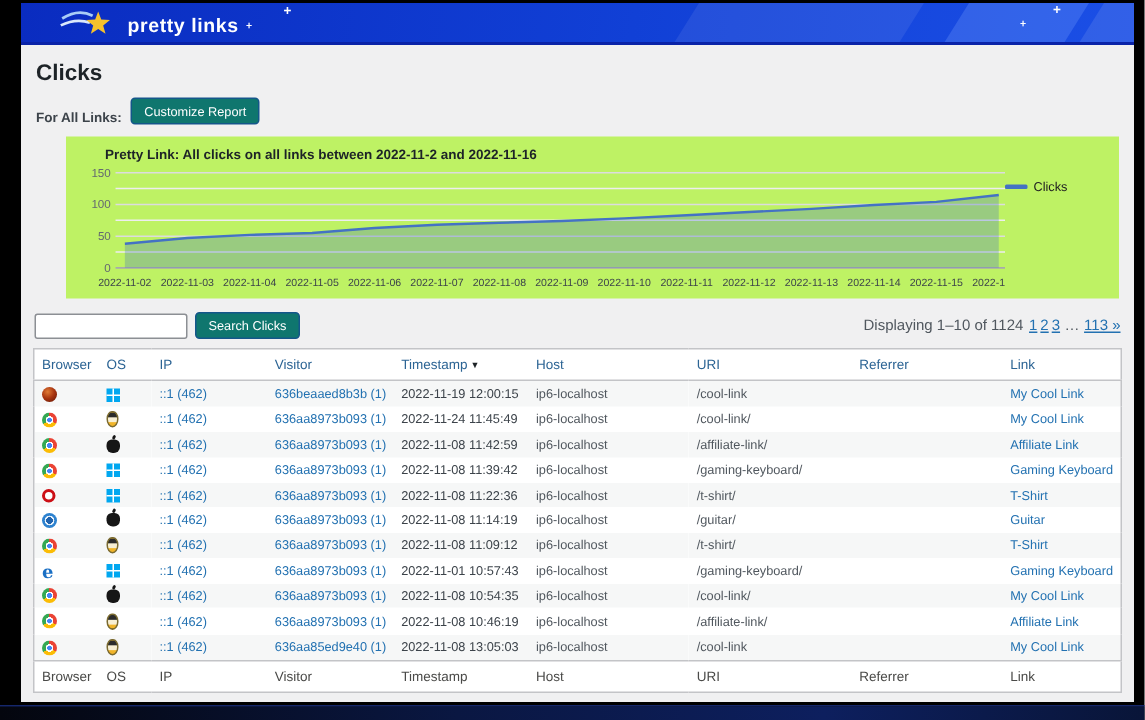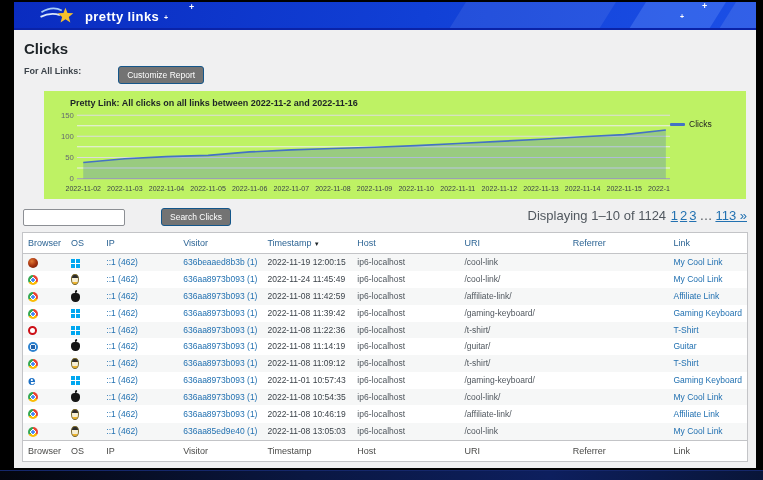--- a/index.html
+++ b/index.html
@@ -25,42 +25,42 @@
   .stripe.s3 { right:-30px; width:60px;  background:rgba(255,255,255,0.10); }
   .logo { position:absolute; left:26px; top:2px; display:flex; align-items:center; gap:7px; }
   .logo-text { color:#fff; font-size:13px; font-weight:600; letter-spacing:0.4px; }
   .sparkle { position:absolute; color:#fff; font-size:7px; font-weight:700; line-height:7px; }
   .sparkle::before { content:"+"; }
   .sp1 { left:150px; top:12px; } .sp2 { left:175px; top:2px; font-size:9px; }
   .sp3 { left:666px; top:11px; } .sp4 { left:688px; top:1px; font-size:9px; }
   
   .content { padding:5px 8px 0 8px; }
   .page-title { font-size:15px; color:#1d2327; font-weight:600; margin:5px 0 9px 2px; }
-  .report-row { display:flex; align-items:flex-start; gap:6px; margin-left:2px; height:17px; }
+  .report-row { display:flex; align-items:flex-end; gap:6px; margin-left:2px; height:17px; }
   .label-sm { font-size:9px; color:#3c434a; font-weight:700; }
   .btn {
-    background:#737373; color:#fff; border:1px solid #14568a; border-radius:3px;
-    font-size:8.5px; padding:3px 8px; cursor:pointer; font-family:inherit;margin-left:31px;
+    background:#0f766e; color:#fff; border:1px solid #14568a; border-radius:3px;
+    font-size:8.5px; padding:3px 8px; cursor:pointer; font-family:inherit;
   }
   
   .chart-card { background:#bef264; margin:8px 2px 0 22px; padding:5px 6px 2px 4px; }
   .chart-title { font-size:9px; font-weight:700; color:#1d2327; margin:2px 0 1px 22px; }
   .chart-wrap { display:flex; align-items:flex-start; }
   svg.chart { flex:1 1 auto; width:100%; height:88px; display:block; }
   .legend { width:70px; flex:0 0 70px; display:flex; align-items:center; gap:4px; padding-top:10px; }
   .legend-swatch { width:15px; height:3px; border-radius:1px; }
   .legend-label { font-size:8.5px; color:#222; }
   
-  .toolbar { display:flex; justify-content:space-between; align-items:flex-start; margin-top:9px; padding:0 0 0 1px; }
+  .toolbar { display:flex; justify-content:space-between; align-items:center; margin-top:9px; padding:0 0 0 1px; }
   .search-box { display:flex; align-items:center; gap:5px; }
   .search-input {
     width:102px; height:17px; border:1px solid #8c8f94; border-radius:2px;
     font-size:9px; padding:1px 4px; background:#fff; font-family:inherit;
   }
-  .displaying { font-size:13px; color:#50575e; }
+  .displaying { font-size:10px; color:#50575e; }
   .displaying a { color:#2271b1; text-decoration:underline; margin:0 1px; }
   .displaying .dots { color:#50575e; margin:0 2px; }
   
   table.clicks {
     width:100%; border-collapse:collapse; background:#fff;
     border:1px solid #c3c4c7; margin-top:6px; font-size:8.5px;padding-left:28px;
   }
   table.clicks thead tr { border-bottom:1px solid #c3c4c7; }
   table.clicks tfoot tr { border-top:1px solid #c3c4c7; }
   th { text-align:left; padding:5px 5px; font-weight:400; }

